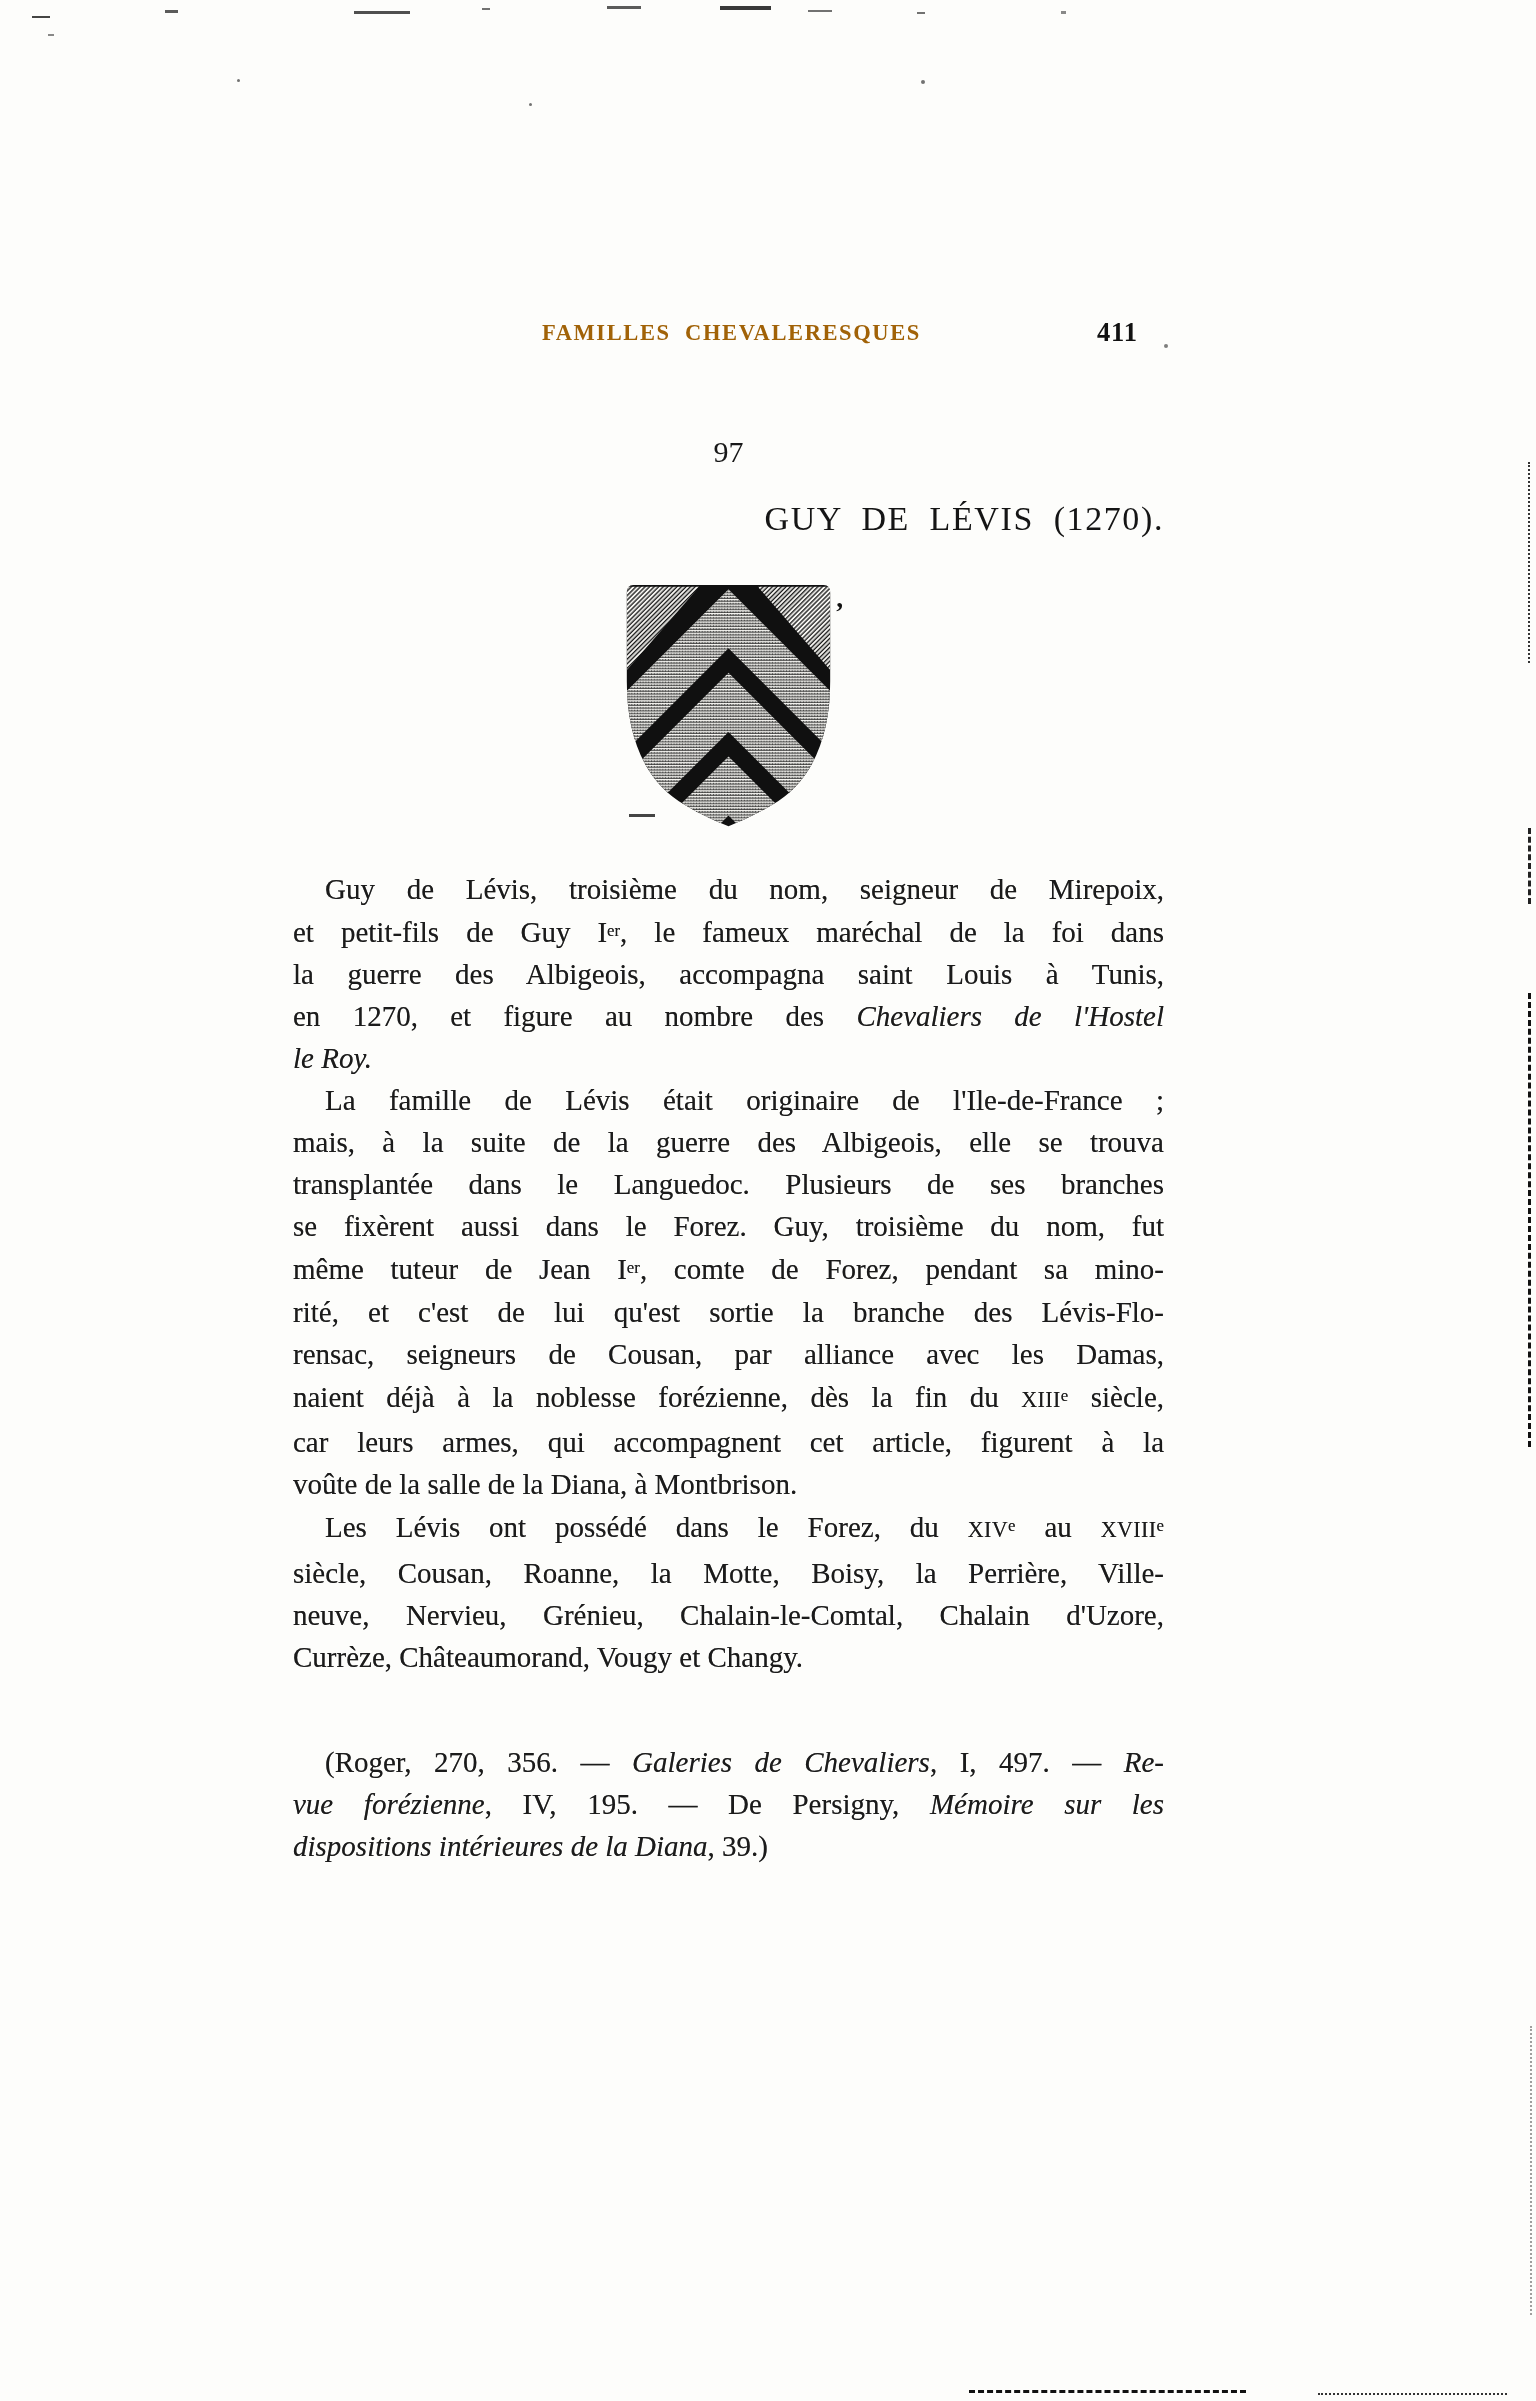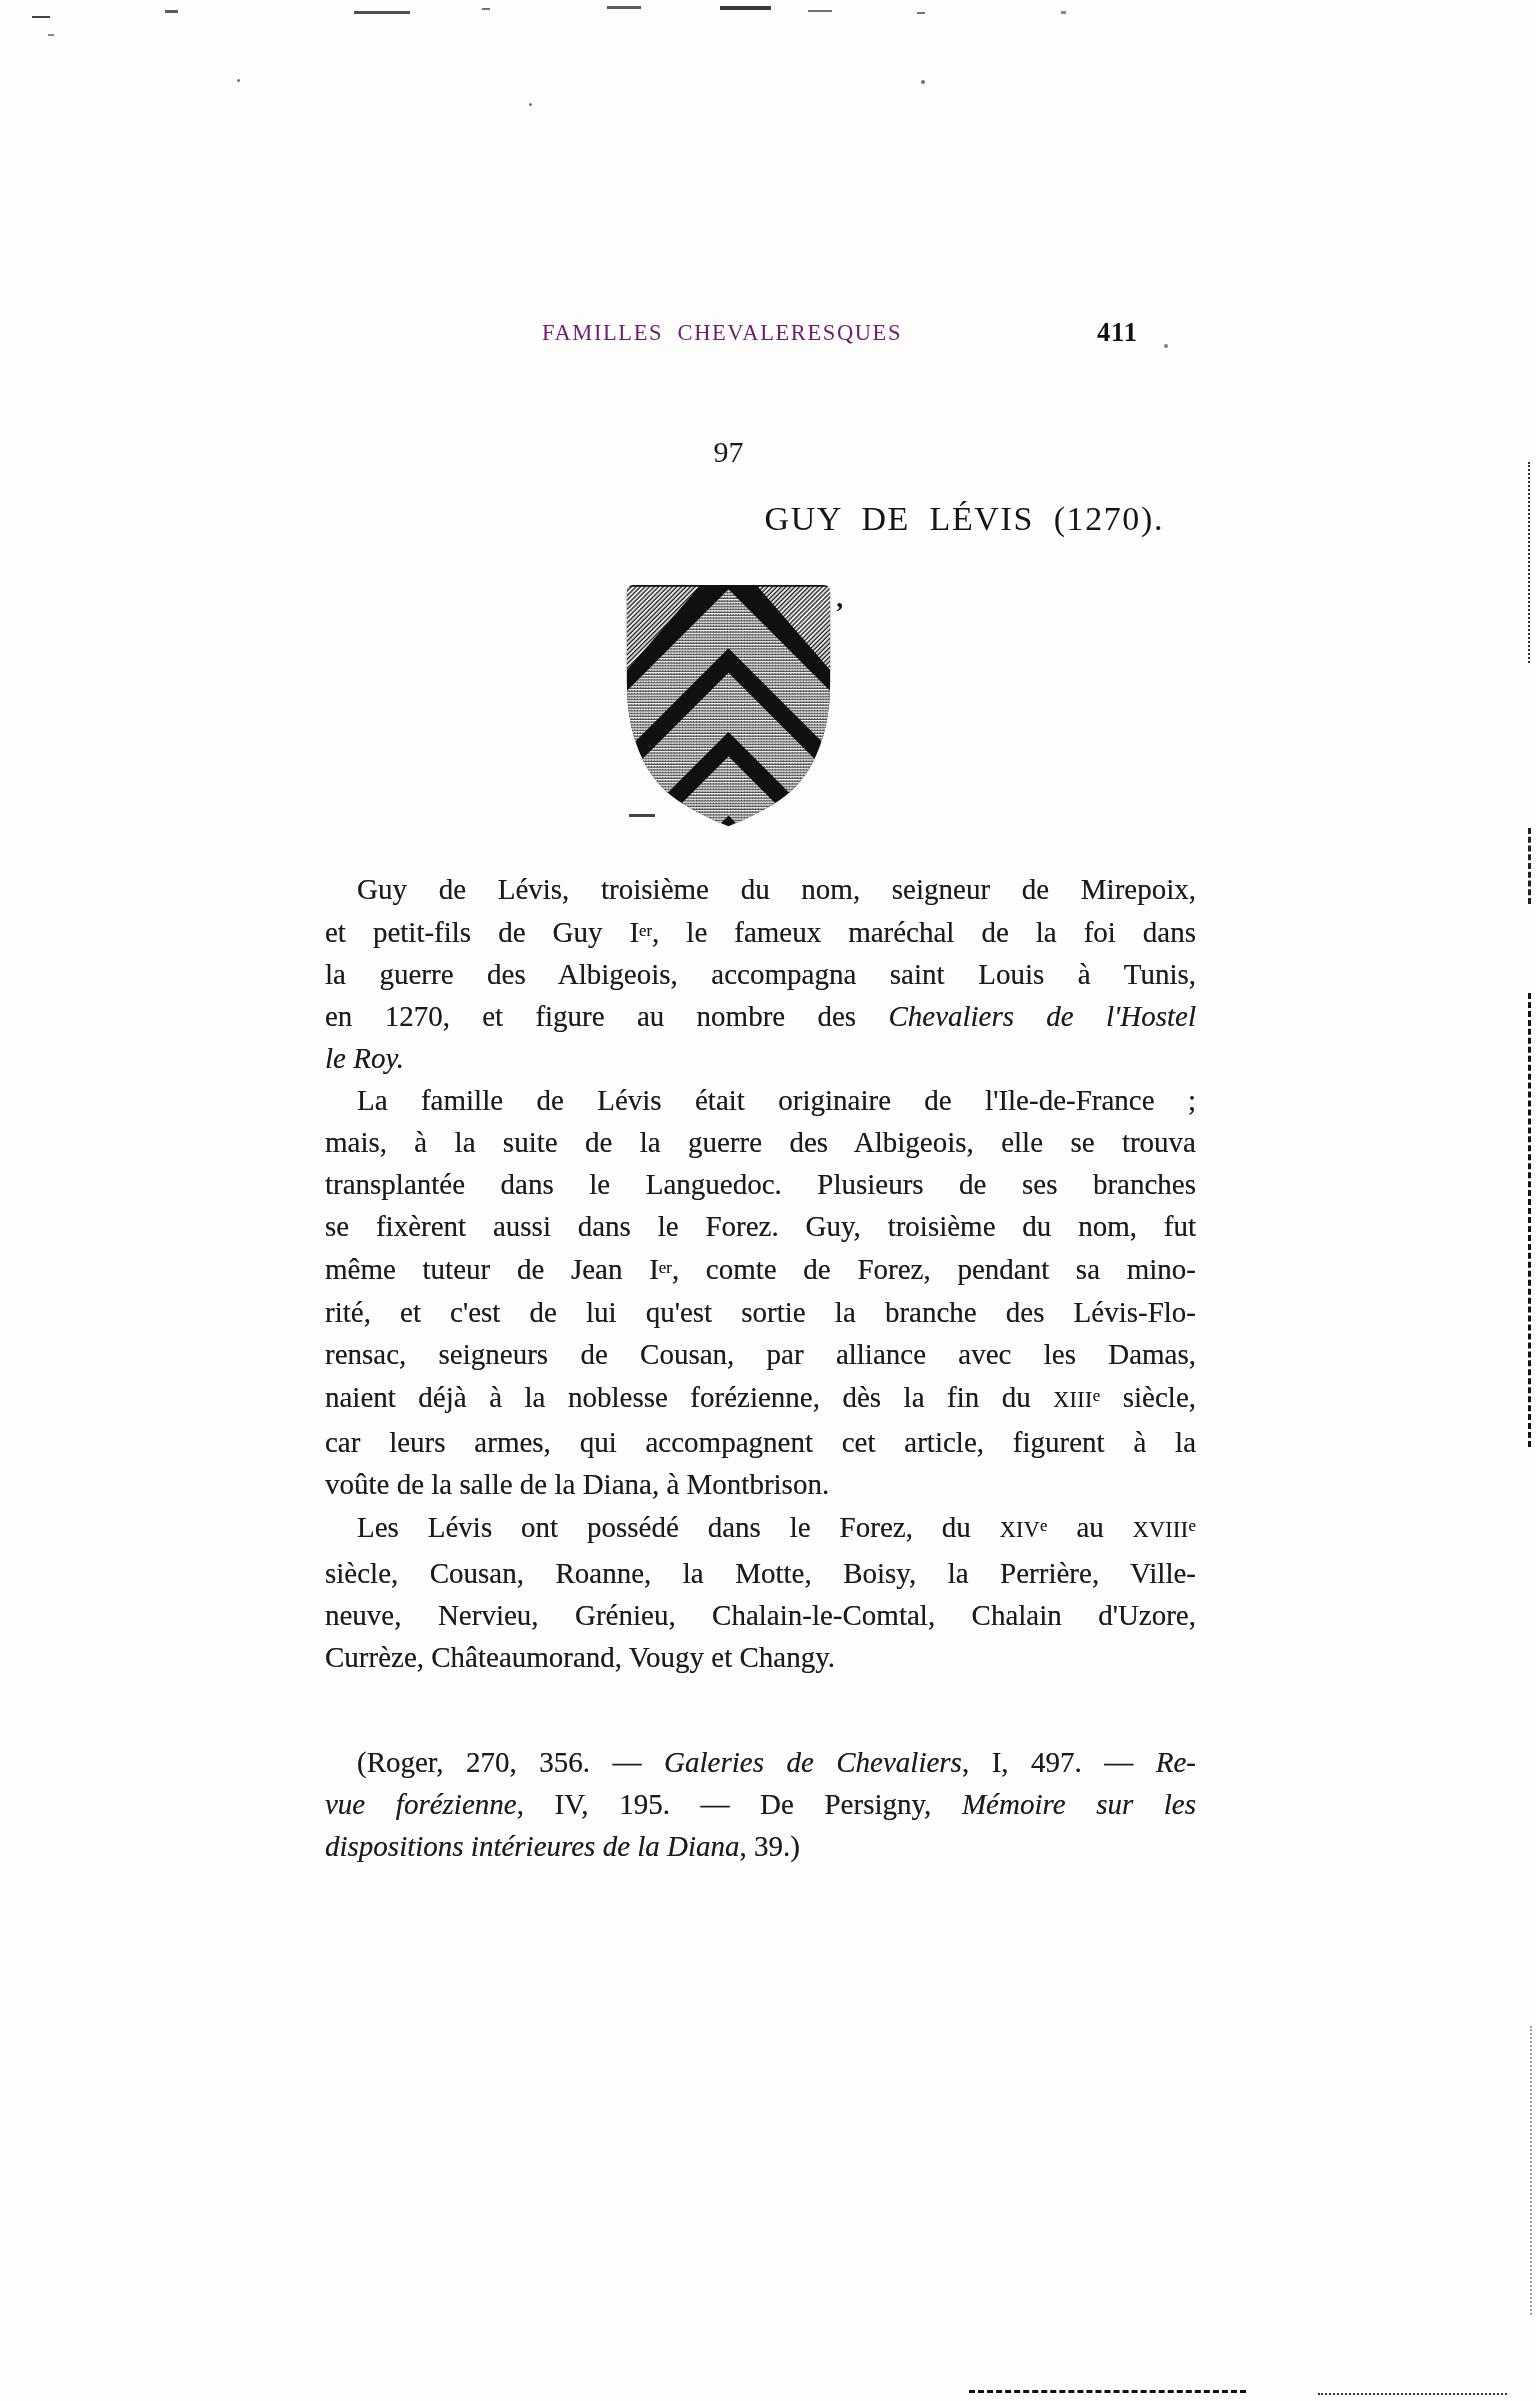--- a/index.html
+++ b/index.html
@@ -9,22 +9,22 @@
     width:1536px;height:2401px;
     background:#fdfdfb;
     overflow:hidden;
     font-family:"Liberation Serif","DejaVu Serif",serif;
     color:#1a1a1a;
   }
   
   .running-header{position:absolute;left:293px;top:317px;width:871px;height:40px;}
   .rh-title{
     position:absolute;left:249px;top:3.2px;
-    font-size:22.5px;font-weight:normal;letter-spacing:1.6px;word-spacing:7.2px;
-    color:#701a75;
+    font-size:22.5px;font-weight:bold;letter-spacing:1.6px;word-spacing:7.2px;
+    color:#a16207;
   }
   .rh-folio{
     position:absolute;left:804px;top:0;
     font-size:26.5px;font-weight:bold;letter-spacing:0.8px;color:#111;
   }
   
   .entry-number{
     position:absolute;left:293px;top:435px;width:871px;
     text-align:center;font-size:30px;color:#181818;
   }
@@ -33,21 +33,20 @@
     text-align:right;font-size:34px;font-weight:normal;
     letter-spacing:1.6px;word-spacing:9.6px;color:#151515;
   }
   
   .shield-wrap{position:absolute;left:622px;top:580px;width:213px;height:248px;}
   
   .body-text{
     position:absolute;left:293px;top:868px;width:871px;
     font-size:29px;color:#1b1b1b;
     text-shadow:0 0 0.4px rgba(10,10,10,.55);
-    margin-left:32px;
   }
   .para{margin:0;}
   .para.biblio{margin-top:63px;}
   .line{line-height:42px;white-space:normal;}
   .line.fill{text-align:justify;text-align-last:justify;}
   .line.indent{padding-left:32px;}
   .it{font-style:italic;}
   .sup{font-size:0.58em;vertical-align:0.38em;}
   .sc{text-transform:uppercase;font-size:0.76em;letter-spacing:0.4px;}
   

